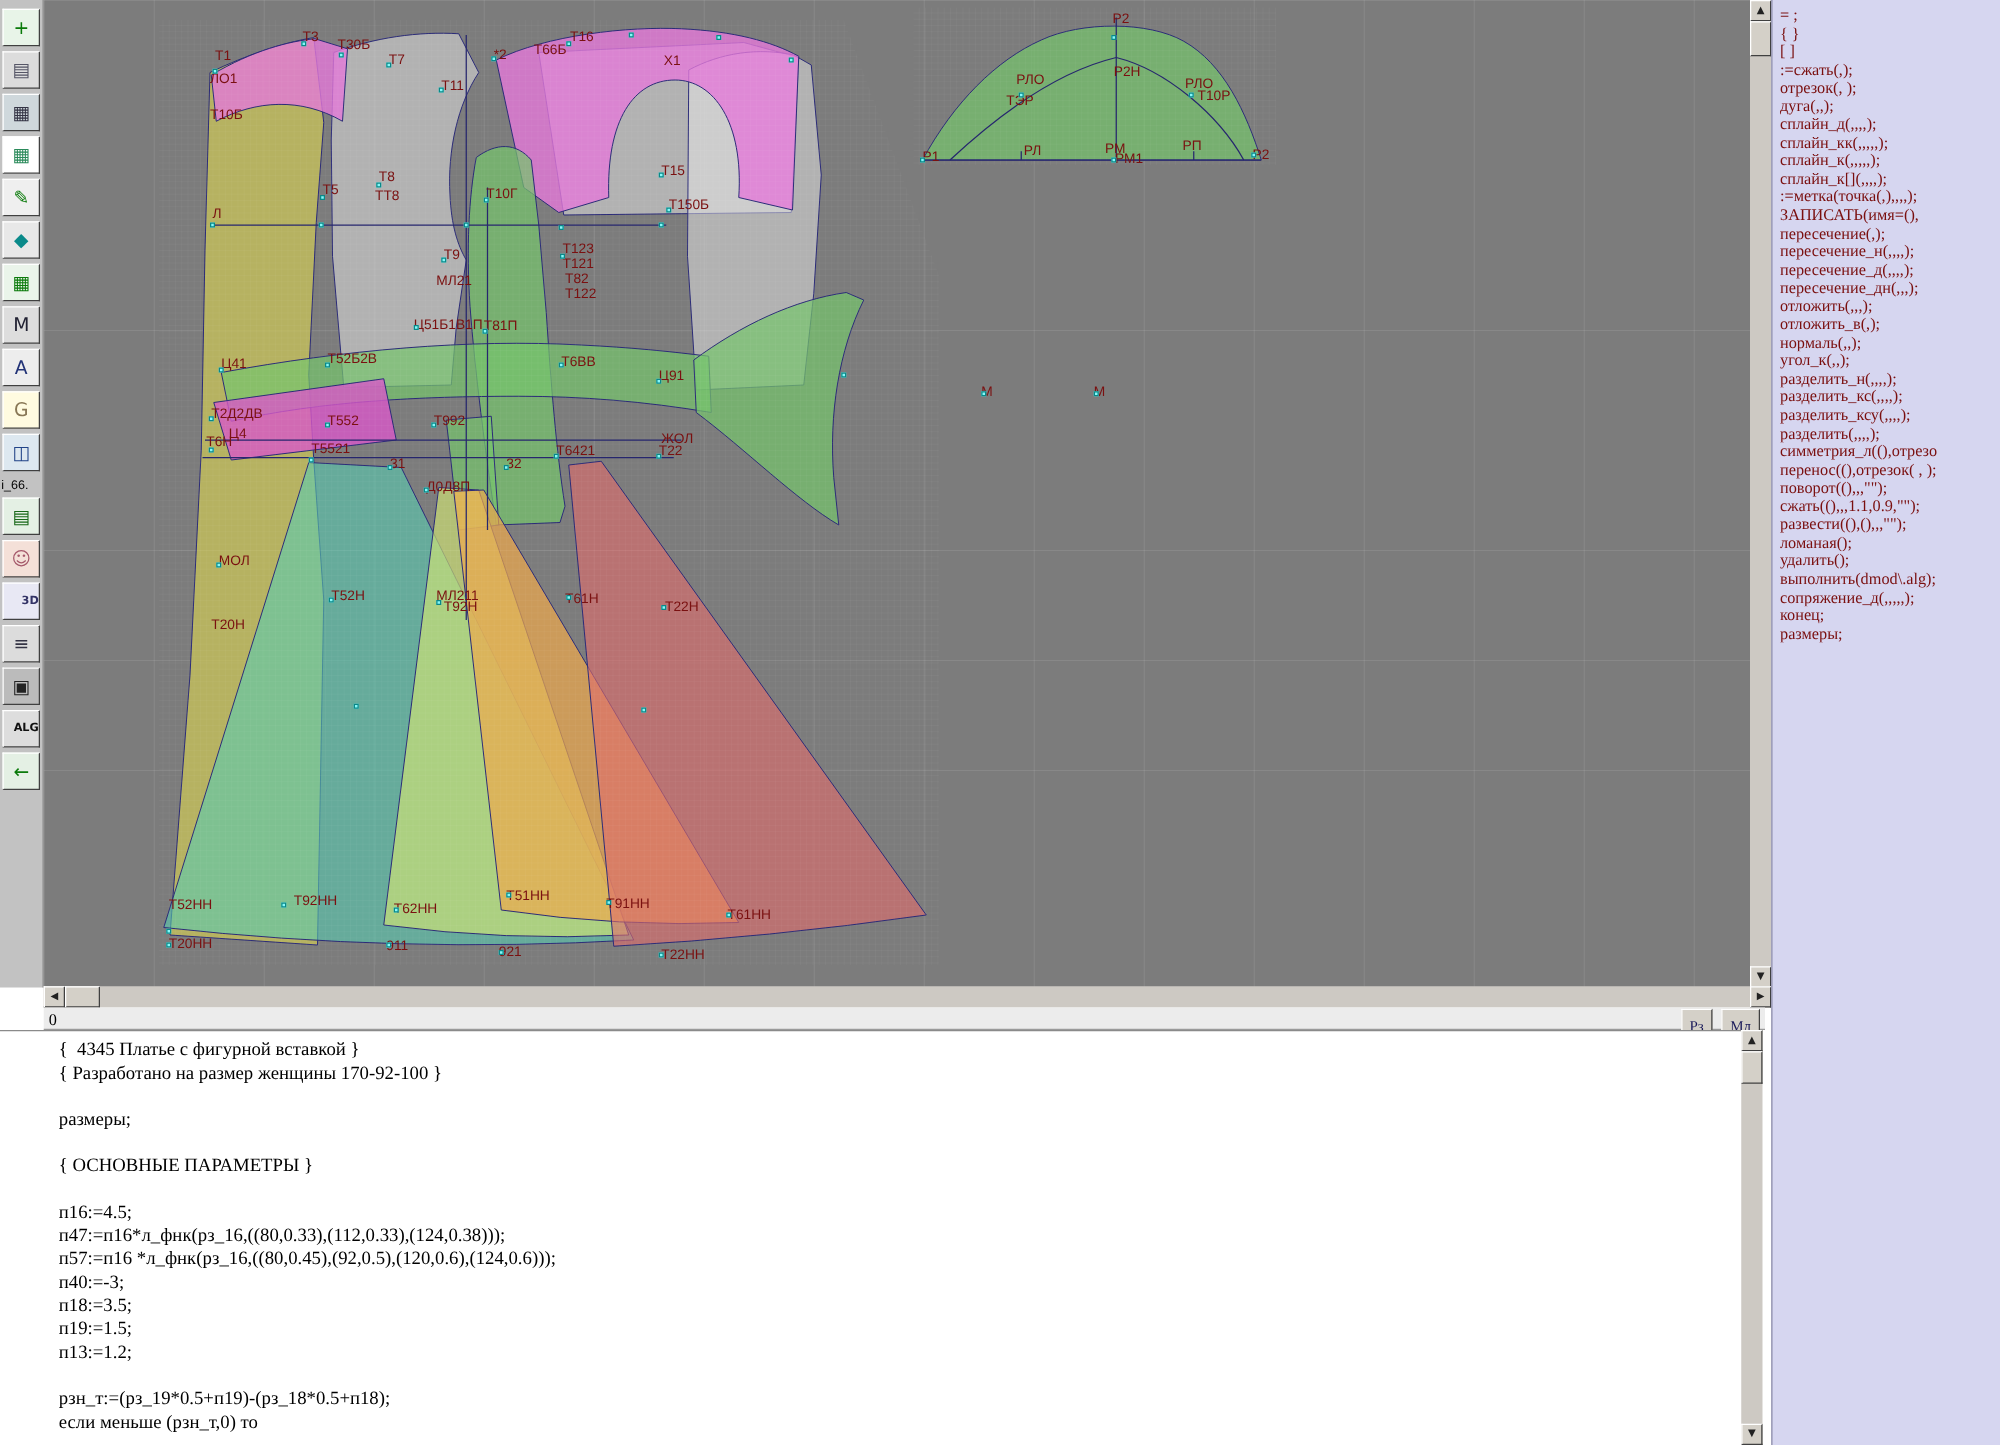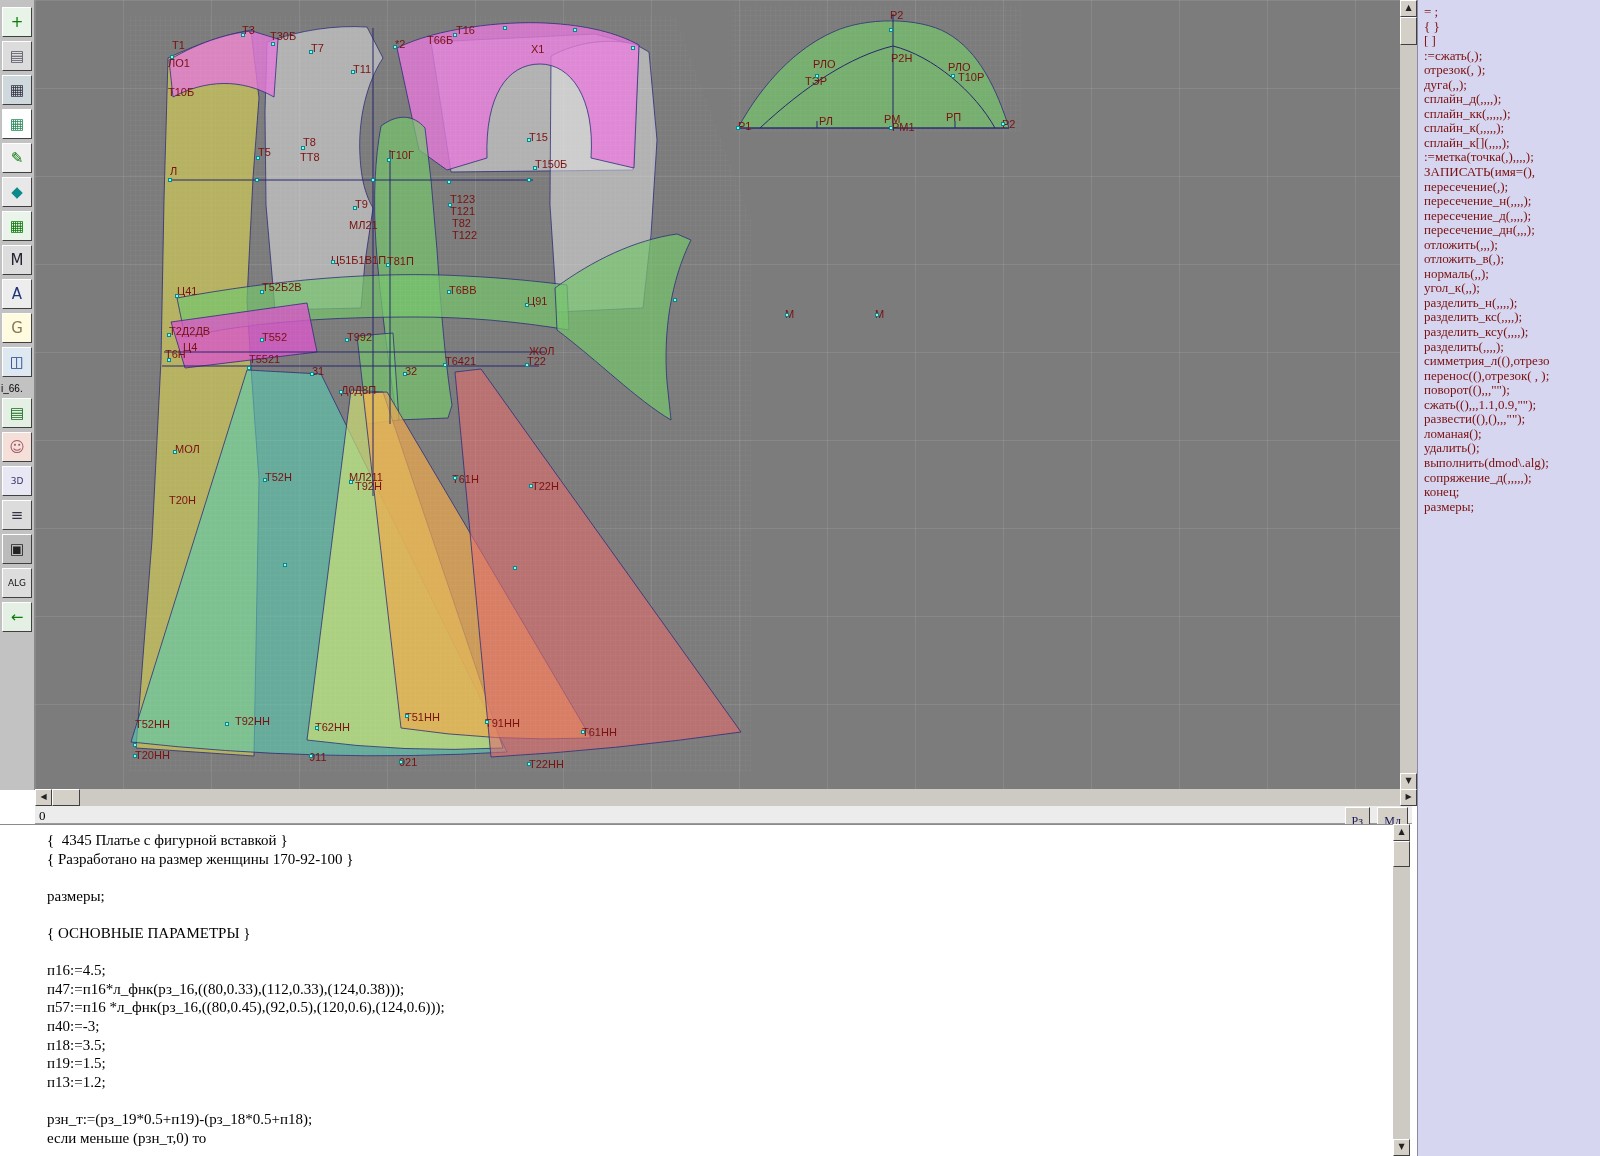--- a/index.html
+++ b/index.html
@@ -2,21 +2,21 @@
 <html><head>
 <meta charset="utf-8">
 <style>
   *{box-sizing:border-box;margin:0;padding:0;}
   html,body{width:1600px;height:1156px;overflow:hidden;}
   body{position:relative;background:#ffffff;font-family:"Liberation Sans",sans-serif;}
 
   
   #toolbar{position:absolute;left:0;top:0;width:35px;height:790px;background:#c2c2c2;border-right:1px solid #8a8a8a;padding-top:3px;}
   .tool-btn{display:block;width:30px;height:30px;margin:4px auto 3px auto;border:1px solid;border-color:#ffffff #404040 #404040 #ffffff;background:#d4d0c8;font-family:"DejaVu Sans",sans-serif;font-size:15px;line-height:26px;text-align:center;cursor:pointer;overflow:hidden;}
-  .tool-btn.small{font-size:9px;font-weight:normal;}
+  .tool-btn.small{font-size:9px;font-weight:bold;text-align:right;}
   .tool-label{display:block;width:34px;margin:6px 0 4px 1px;font-size:10px;color:#000;background:transparent;font-family:"Liberation Sans",sans-serif;}
 
   
   #canvas{position:absolute;left:35px;top:0;width:1365px;height:790px;background-color:#7c7c7c;
     background-image:linear-gradient(rgba(255,255,255,.09) 1px,transparent 1px),linear-gradient(90deg,rgba(255,255,255,.09) 1px,transparent 1px);
     background-size:88px 88px;overflow:hidden;}
   #pattern-svg{position:absolute;left:0;top:0;}
   #overlay{position:absolute;left:0;top:0;width:1365px;height:790px;pointer-events:none;}
   .plabel{position:absolute;color:#7a1010;font-size:11px;line-height:11px;white-space:nowrap;font-family:"Liberation Sans",sans-serif;}
   .marker{position:absolute;width:4px;height:4px;background:#86f8f8;border:1px solid #0a8888;}

